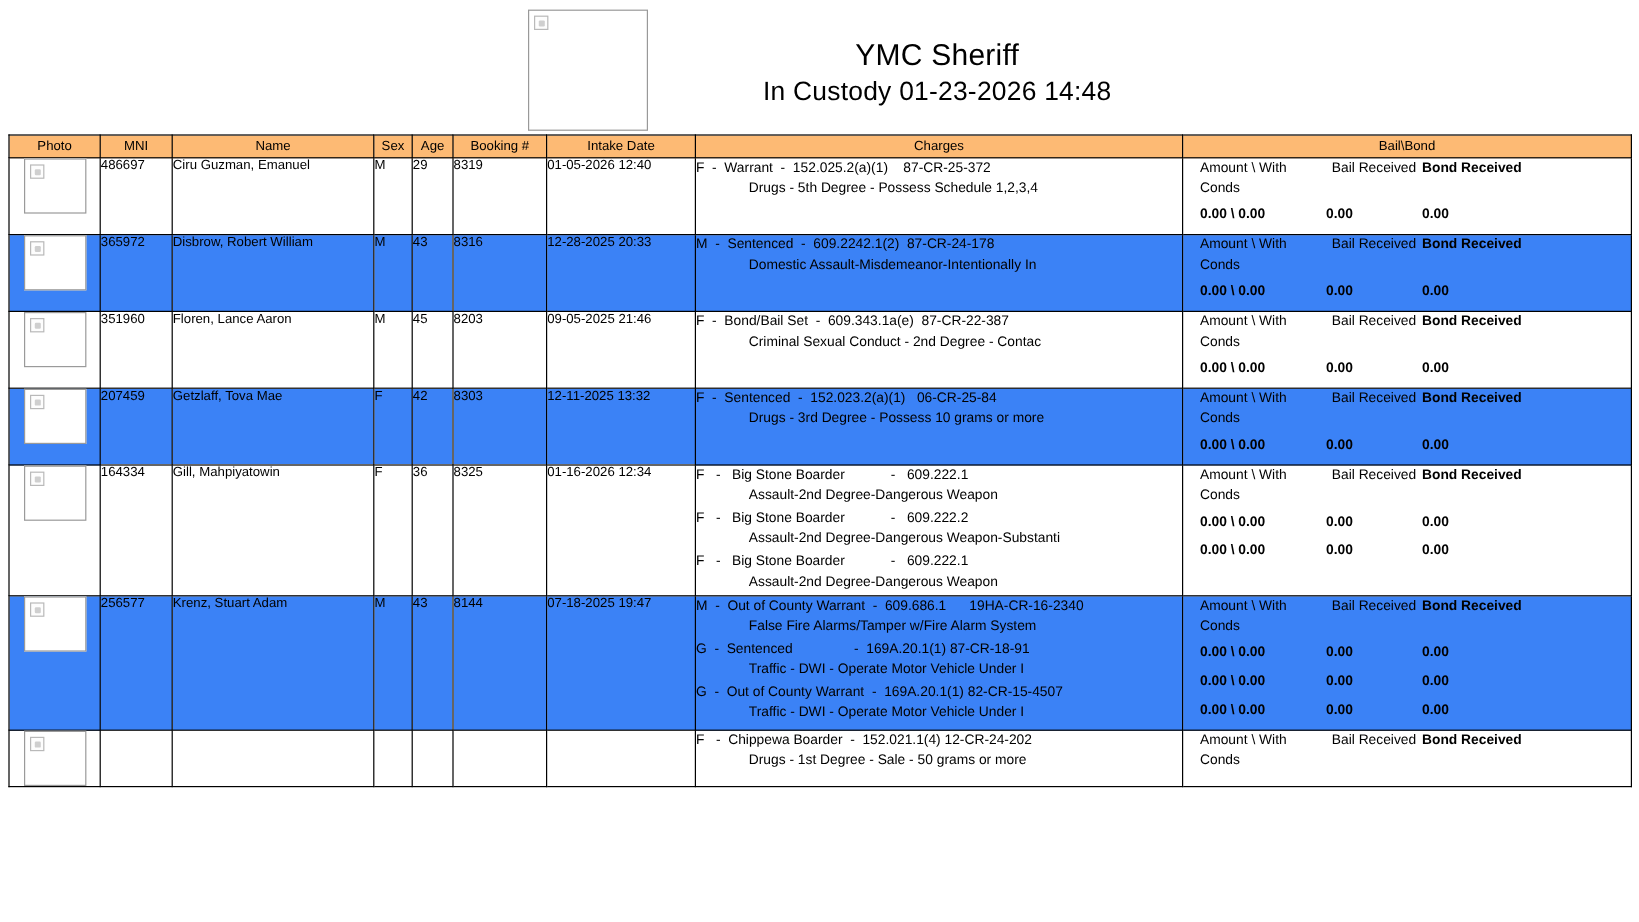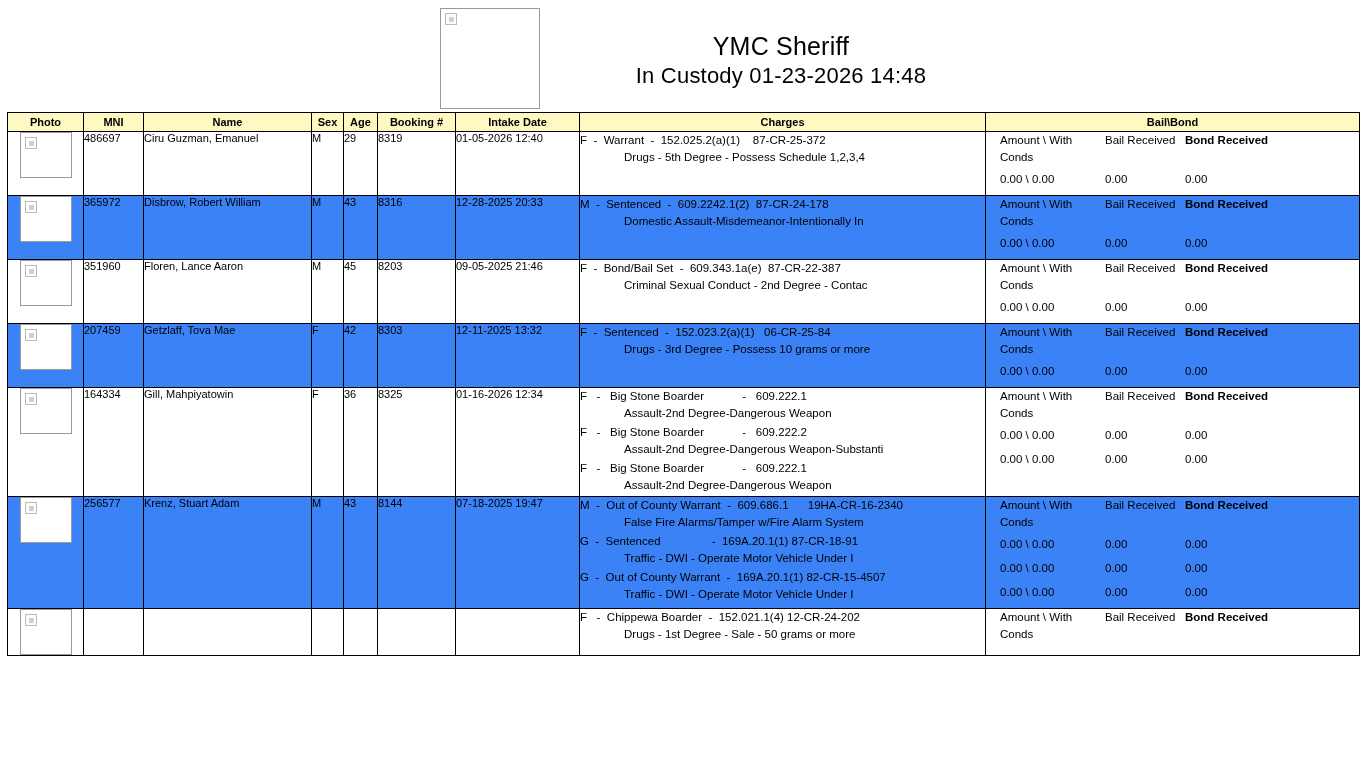--- a/index.html
+++ b/index.html
@@ -70,23 +70,23 @@
     width: 1352px;
     margin-left: 7px;
     table-layout: fixed;
   }
   table.roster th, table.roster td {
     border: 1px solid #000;
     vertical-align: top;
     padding: 0;
   }
   thead th {
-    background: #fef9c3;
+    background: #fdba74;
     font-size: 11px;
-    font-weight: bold;
+    font-weight: normal;
     text-align: center;
     height: 18px;
     line-height: 18px;
     padding: 0 2px;
   }
   
   col.c-photo   { width: 76px; }
   col.c-mni     { width: 60px; }
   col.c-name    { width: 168px; }
   col.c-sex     { width: 32px; }
@@ -146,27 +146,28 @@
     font-size: 11.5px;
     vertical-align: middle;
   }
   .bail-head {
     display: flex;
     padding-left: 14px;
     line-height: 17px;
     margin-bottom: 5px;
   }
   .bh1 { width: 105px; }
-  .bh2 { width: 80px; }
+  .bh2 { width: 80px; text-align: center; }
   .bh3 { width: 110px; font-weight: bold; }
   .bail-row {
     display: flex;
     padding-left: 14px;
     line-height: 17px;
     margin-bottom: 7px;
+    font-weight: bold;
   }
   .br1 { width: 105px; }
   .br2 { width: 80px; }
   .br3 { width: 110px; }
 
   .last-row td { border-bottom: none; }
 </style>
 </head>
 <body>
 

